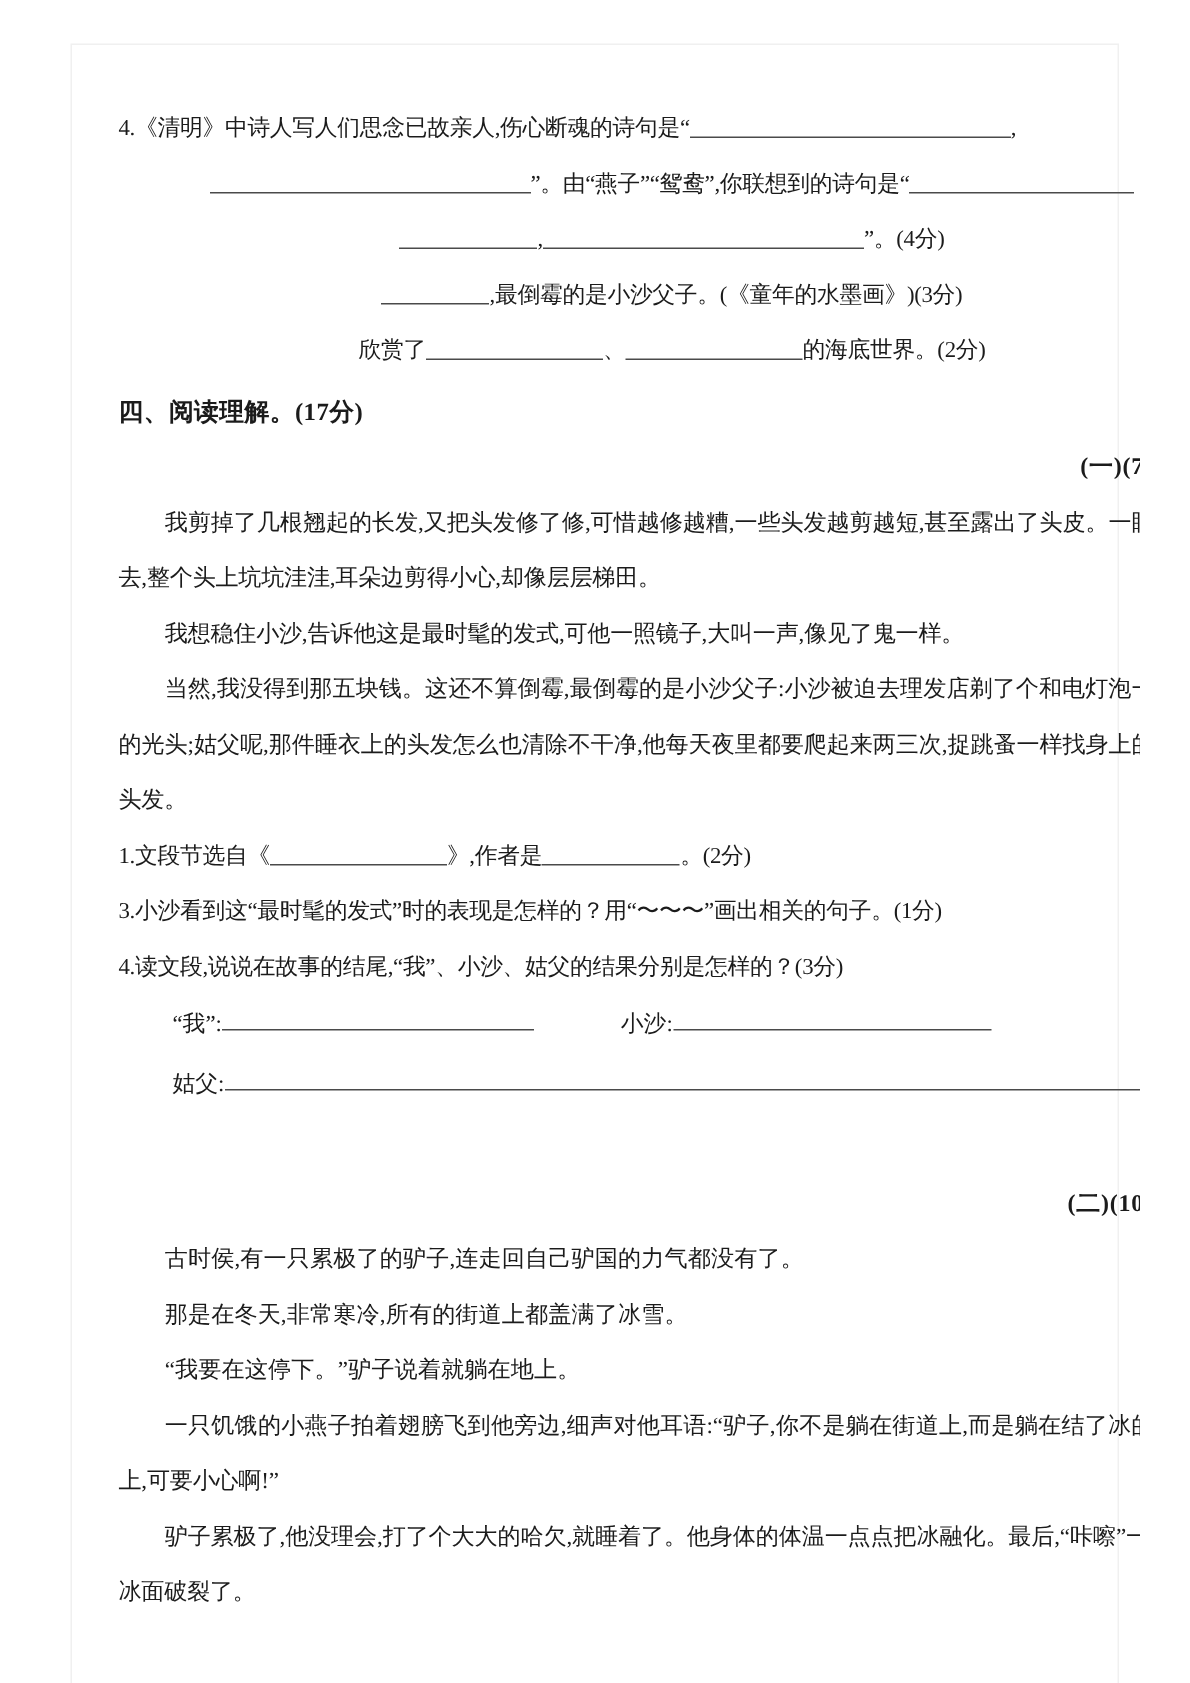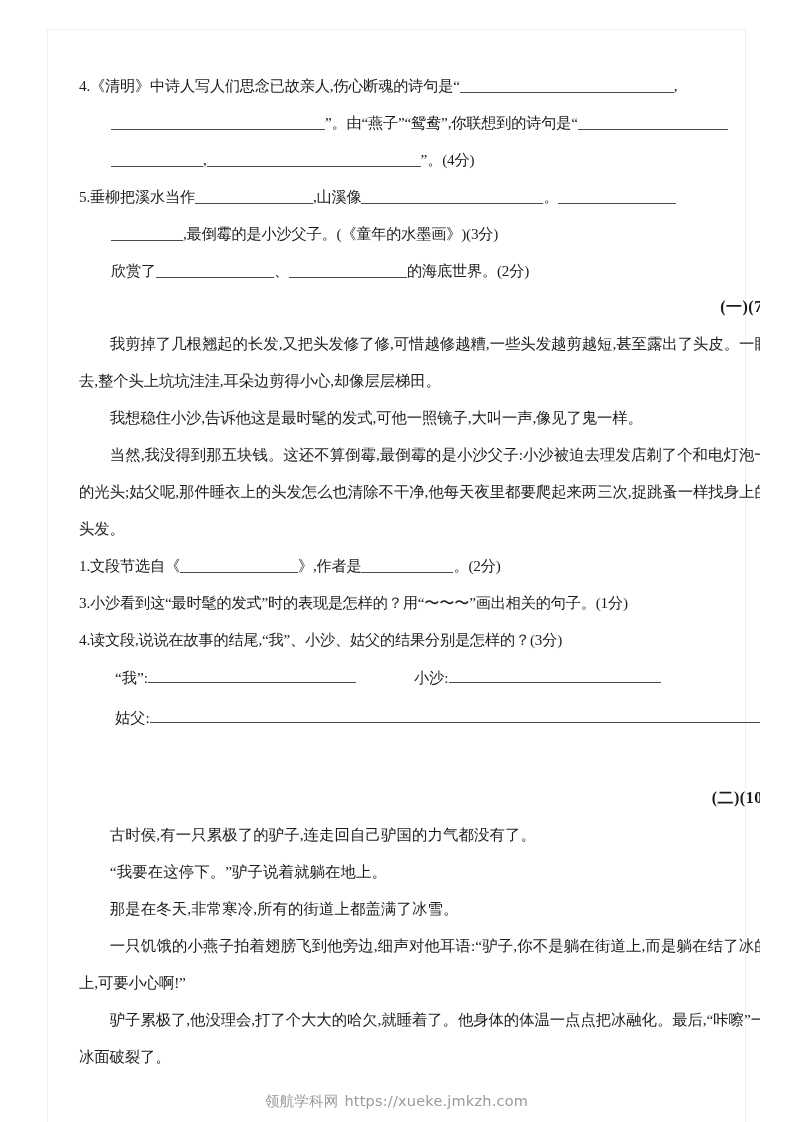--- a/index.html
+++ b/index.html
@@ -41,20 +41,21 @@
 
   
   .q-line {
     font-size: 15.2px;
     line-height: 37px;
     white-space: nowrap;
     letter-spacing: -0.2px;
   }
   .q-line.indent {
     padding-left: 32px;
+    text-align: center;
   }
   .para {
     font-size: 15.4px;
     line-height: 37px;
     text-indent: 2em;
     text-align: justify;
     text-justify: inter-ideograph;
     letter-spacing: 0.1px;
   }
   .para.narrow {
@@ -138,30 +139,30 @@
 
     <div>
 
       <div>
         <div class="q-line"><span>4.《清明》中诗人写人们思念已故亲人,伤心断魂的诗句是“</span><span class="blank b-3xl"></span><span>,</span></div>
         <div class="q-line indent"><span class="blank b-3xl"></span><span>”。由“燕子”“鸳鸯”,你联想到的诗句是“</span><span class="blank b-xl"></span></div>
         <div class="q-line indent"><span class="blank b-md"></span><span>,</span><span class="blank b-3xl"></span><span>”。(4分)</span></div>
       </div>
 
       <div>
-        <div class="q-line"><span>5.垂柳把溪水当作</span><span class="blank b-lg"></span><span>,山溪像</span><span class="blank b-2xl"></span><span>。</span><span class="blank b-lg"></span></div>
         <div class="q-line indent"><span class="blank b-sm"></span><span>,最倒霉的是小沙父子。(《童年的水墨画》)(3分)</span></div>
       </div>
 
       <div>
         <div class="q-line indent"><span>欣赏了</span><span class="blank b-lg"></span><span>、</span><span class="blank b-lg"></span><span>的海底世界。(2分)</span></div>
       </div>
 
     </div>
 
+    <div class="section-head">四、阅读理解。(17分)</div>
 
     <div>
       <div class="sub-head">(一)(7分)</div>
 
       <div class="para narrow">我剪掉了几根翘起的长发,又把头发修了修,可惜越修越糟,一些头发越剪越短,甚至露出了头皮。一眼望去,整个头上坑坑洼洼,耳朵边剪得小心,却像层层梯田。</div>
       <div class="para narrow">我想稳住小沙,告诉他这是最时髦的发式,可他一照镜子,大叫一声,像见了鬼一样。</div>
       <div class="para narrow">当然,我没得到那五块钱。这还不算倒霉,最倒霉的是小沙父子:小沙被迫去理发店剃了个和电灯泡一样的光头;姑父呢,那件睡衣上的头发怎么也清除不干净,他每天夜里都要爬起来两三次,捉跳蚤一样找身上的碎头发。</div>
 
       <div class="q-line"><span>1.文段节选自《</span><span class="blank b-lg"></span><span>》,作者是</span><span class="blank b-md"></span><span>。(2分)</span></div>
 
@@ -181,24 +182,21 @@
         <span class="rule full"></span>
       </div>
     </div>
 
     <div class="spacer-lg"></div>
 
     <div>
       <div class="sub-head">(二)(10分)</div>
 
       <div class="para">古时侯,有一只累极了的驴子,连走回自己驴国的力气都没有了。</div>
+      <div class="para">那是在冬天,非常寒冷,所有的街道上都盖满了冰雪。</div>
       <div class="para">“我要在这停下。”驴子说着就躺在地上。</div>
-      <div class="para">那是在冬天,非常寒冷,所有的街道上都盖满了冰雪。</div>
       <div class="para narrow">一只饥饿的小燕子拍着翅膀飞到他旁边,细声对他耳语:“驴子,你不是躺在街道上,而是躺在结了冰的湖上,可要小心啊!”</div>
       <div class="para narrow">驴子累极了,他没理会,打了个大大的哈欠,就睡着了。他身体的体温一点点把冰融化。最后,“咔嚓”一声,冰面破裂了。</div>
     </div>
 
   </div>
 
-  <div class="watermark">
-    <span class="wm-name">领航学科网</span><span>https://xueke.jmkzh.com</span>
-  </div>
 </div>
 
 </body></html>

